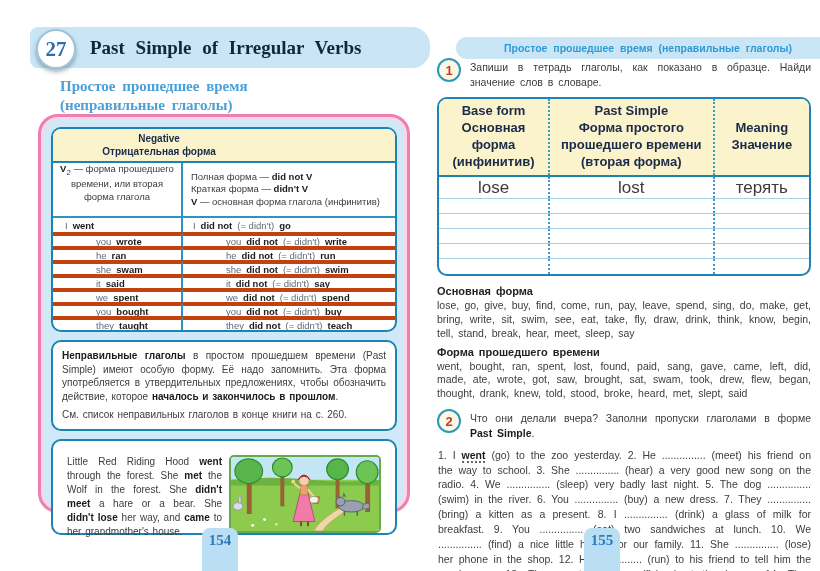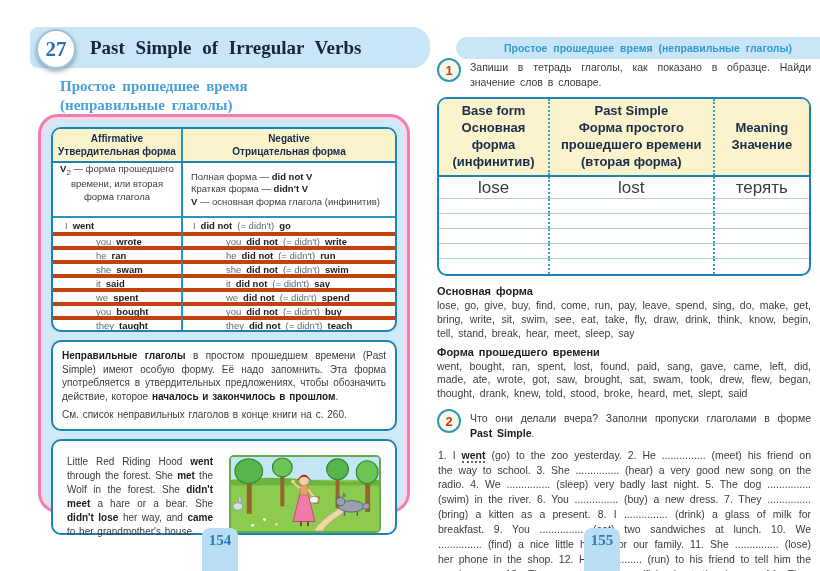--- a/index.html
+++ b/index.html
@@ -46,21 +46,21 @@
                 align-items:center; gap:5px; padding-left:12px; }
   .gt-row .c2 { width:62%; display:flex; align-items:center; gap:5px; padding-left:10px; }
   .subj { color:#5b6b77; }
 
   .rule-box { margin-top:8px; background:#ffffff; border:2px solid #1b84b4;
               border-radius:10px; padding:7px 9px; font-size:10px; line-height:1.35;
               color:#3c3c3c; text-align:justify; word-spacing:1px; }
   .rule-box .see-note { margin-top:5px; text-align:left; }
 
   .story-box { margin-top:8px; background:#fff; border:2px solid #1b84b4;
-               border-radius:10px; padding:14px; display:flex; gap:16px; height:96px; }
+               border-radius:10px; padding:14px; display:flex; gap:7px; height:96px; }
   .story-text { flex:1; font-size:10px; line-height:1.4; color:#3c3c3c;
                 text-align:justify; word-spacing:1px; }
   .story-art { width:152px; height:78px; border:2px solid #67a94f; border-radius:5px;
                flex-shrink:0; overflow:hidden; }
 
   .seg-b { font-weight:bold; color:#1c1c1c; }
   .seg-u { font-weight:bold; color:#1c1c1c; border-bottom:2px dotted #666; }
 
   .page-tab { position:absolute; top:528px; width:36px; height:43px;
               background:#badef4; border-radius:8px 8px 0 0; text-align:center;
@@ -123,24 +123,20 @@
   <div class="lesson-title">Past Simple of Irregular Verbs</div>
   <div class="subtitle">
     <div>Простое прошедшее время</div>
     <div>(неправильные глаголы)</div>
   </div>
 
   <div class="pink-box">
 
     <div class="gram-table">
       <div class="gt-head">
-        <div class="c1">
-          <div>Affirmative</div>
-          <div>Утвердительная форма</div>
-        </div>
         <div class="c2">
           <div>Negative</div>
           <div>Отрицательная форма</div>
         </div>
       </div>
       <div class="gt-note">
         <div class="c1">
           <b>V</b><sub>2</sub><span> — форма прошедшего времени, или вторая форма глагола</span>
         </div>
         <div class="c2">

